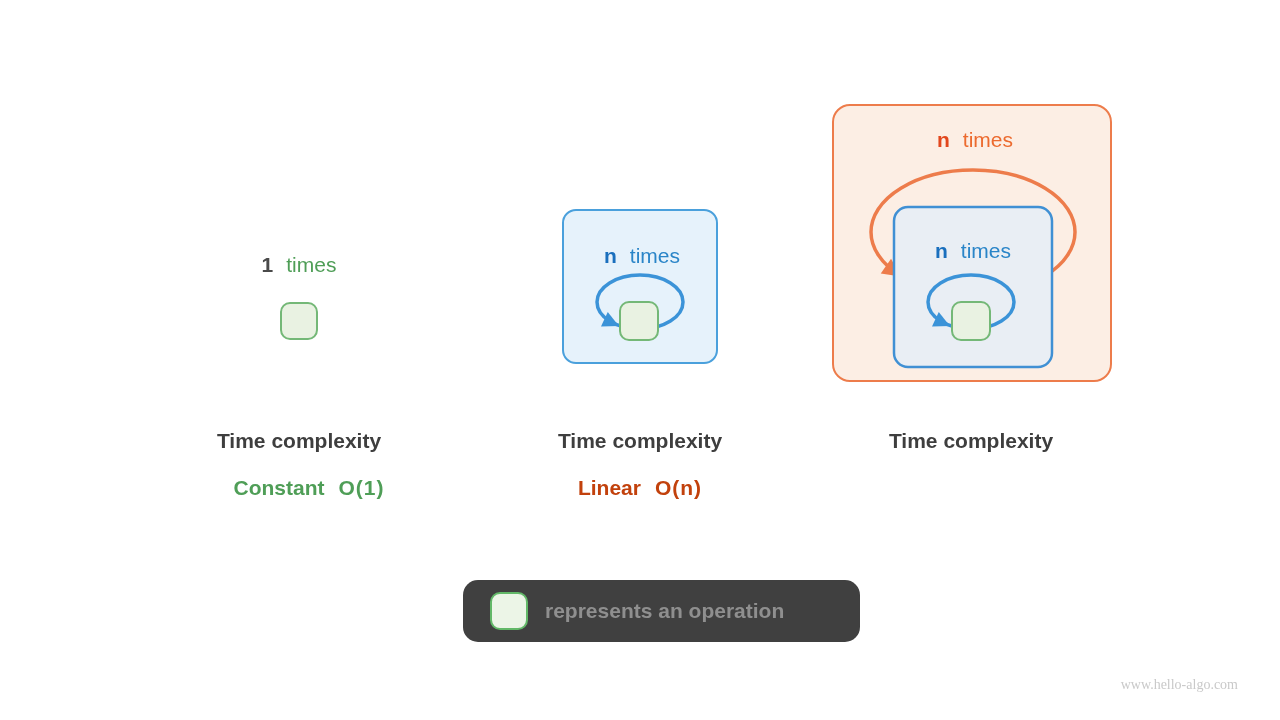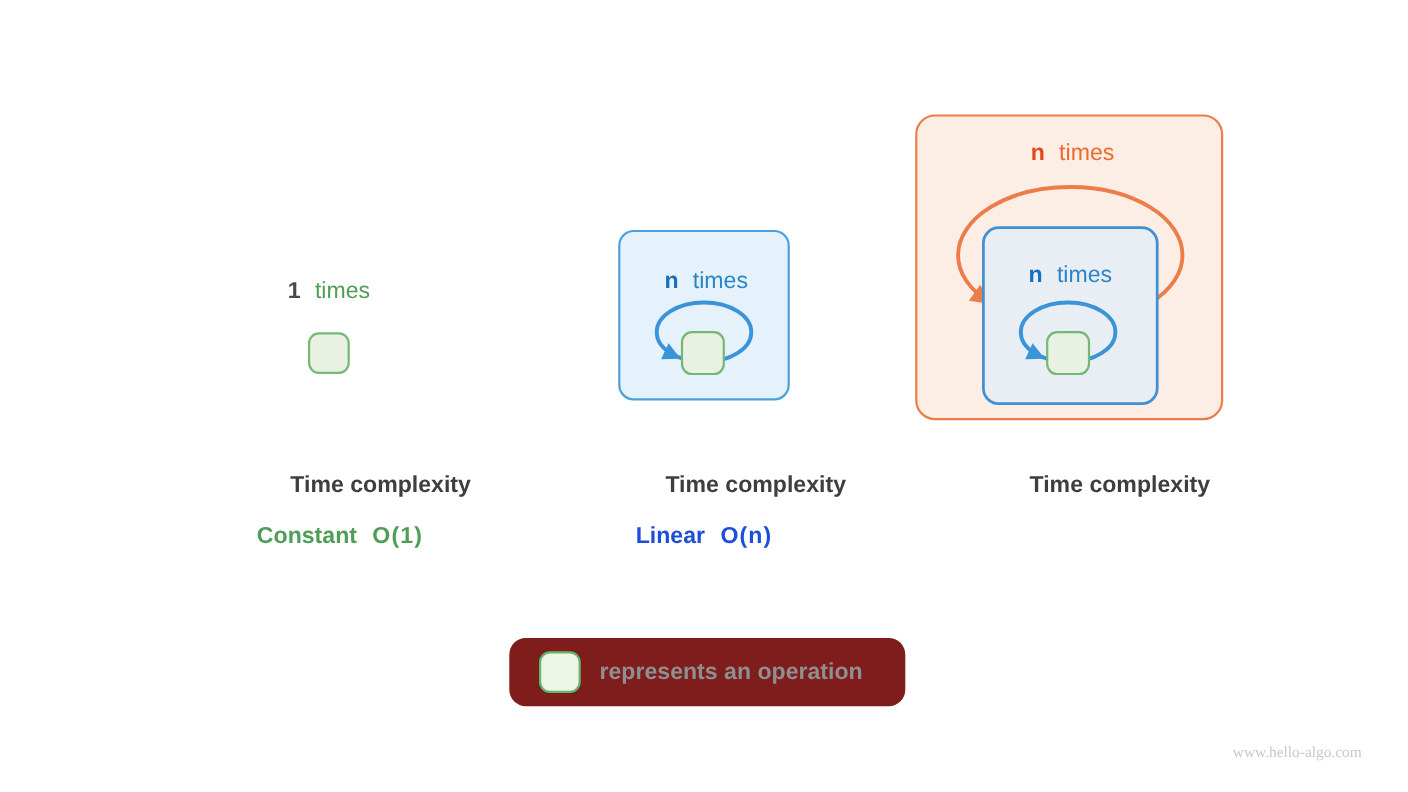--- a/index.html
+++ b/index.html
@@ -26,31 +26,31 @@
                 border:2px solid #4aa0dc;border-radius:14px;}
   .panel-quadratic{left:832px;top:104px;width:280px;height:278px;background:#fceee4;
                 border:2px solid #ed7c4b;border-radius:18px;}
   .panel-svg{position:absolute;left:-2px;top:-2px;}
 
   
   .op-box{position:absolute;width:38px;height:38px;box-sizing:border-box;
           background:#e9f2e2;border:2px solid #74b877;border-radius:10px;}
 
   
-  .tc-title{font-size:21px;font-weight:bold;color:#3e3e3e;margin-left:47px;}
+  .tc-title{font-size:21px;font-weight:bold;color:#3e3e3e;}
   .tc-sub{display:flex;gap:14px;align-items:baseline;font-size:21px;font-weight:bold;}
   .tc-sub .big-o{font-family:Liberation Sans, sans-serif;font-weight:bold;letter-spacing:1px;font-size:21px;text-align:center;}
   .big-o sup{font-size:13px;letter-spacing:0;}
   .green{color:#4f9e57;}
-  .blue{color:#1d4ed8;}
+  .blue{color:#c2410c;}
   .orange{color:#e5511e;}
 
   
-  .legend{position:absolute;left:463px;top:580px;width:360px;height:62px;
-          background:#7f1d1d;border-radius:15px;}
+  .legend{position:absolute;left:463px;top:580px;width:397px;height:62px;
+          background:#404040;border-radius:15px;}
   .legend .op-box{left:27px;top:12px;background:#ecf5e7;border-color:#62b868;}
   .legend-text{position:absolute;left:82px;top:50%;transform:translateY(-50%);
                font-size:21px;font-weight:bold;color:#8f8f8f;white-space:nowrap;}
 
   .watermark{position:absolute;right:42px;top:677px;font-family:Liberation Serif, serif;
              font-size:14px;color:#c9c9c9;}
 </style>
 </head>
 <body>
 

